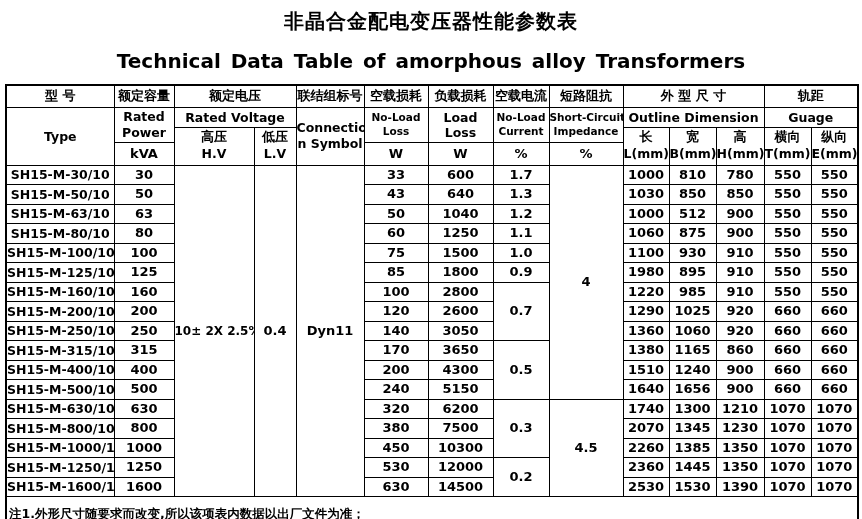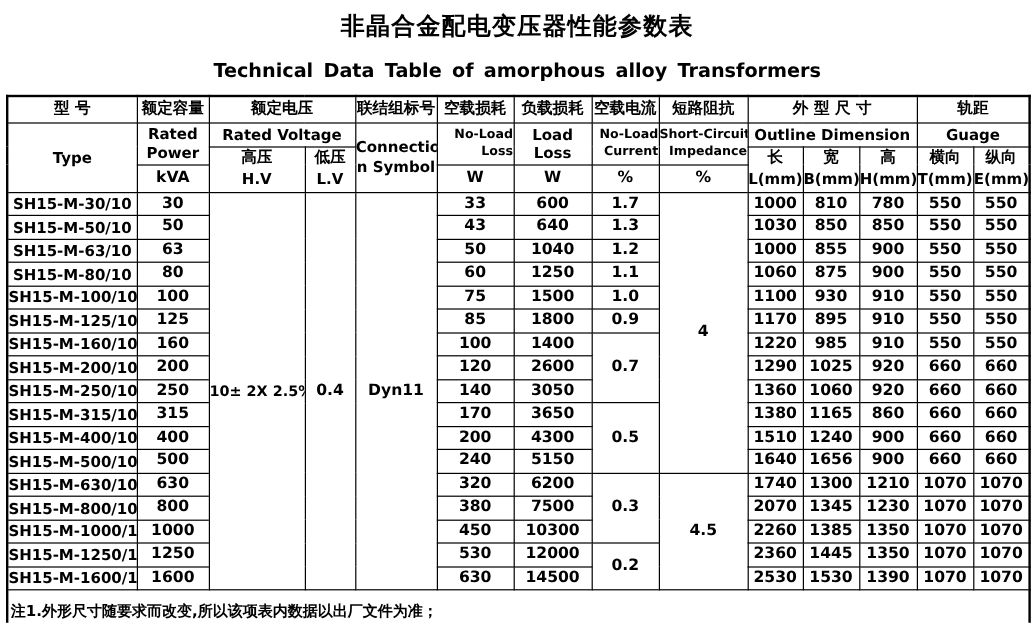--- a/index.html
+++ b/index.html
@@ -11,21 +11,21 @@
   }
   .title-zh {
     text-align: center;
     font-size: 20px;
     font-weight: bold;
     padding-top: 8px;
     letter-spacing: 1px;
   }
   .title-en {
     text-align: center;
-    font-size: 16px;
+    font-size: 20px;
     font-weight: bold;
     margin-top: 14px;
     word-spacing: 3px;
   }
   table {
     border-collapse: collapse;
     table-layout: fixed;
     width: 852px;
     margin: 11px 0 0 5px;
     border: 2px solid #000;
@@ -40,21 +40,21 @@
     line-height: 1.2;
     font-size: 13px;
   }
   tr.h1 { height: 22px; padding-left: 17px; }
   tr.h2 { height: 20px; }
   tr.h3 { height: 15px; }
   tr.h4 { height: 23px; }
   tbody tr { height: 19.5px; }
   tr.note-row { height: 34px; }
   .en13 { font-size: 12.5px; }
-  .en10 { font-size: 10.5px; text-align: right; }
+  .en10 { font-size: 10.5px; }
   .en10 div { white-space: nowrap; }
   .two-line div { line-height: 1.25; }
   .sub-head div { line-height: 1.3; font-size: 12.5px; text-align: center; }
   .sub-head div:first-child { font-size: 13px; }
   td.cell-type { font-size: 12.5px; white-space: nowrap; }
   td.cell-hv { font-size: 12px; white-space: nowrap; }
   td.num { font-size: 13px; }
   tr.note-row td {
     text-align: left;
     font-size: 12.5px;
@@ -192,21 +192,21 @@
       <td class="num">550</td>
       <td class="num">550</td>
     </tr>
     <tr>
       <td class="cell-type">SH15-M-63/10</td>
       <td class="num">63</td>
       <td class="num">50</td>
       <td class="num">1040</td>
       <td class="num">1.2</td>
       <td class="num">1000</td>
-      <td class="num">855</td>
+      <td class="num">512</td>
       <td class="num">900</td>
       <td class="num">550</td>
       <td class="num">550</td>
     </tr>
     <tr>
       <td class="cell-type">SH15-M-80/10</td>
       <td class="num">80</td>
       <td class="num">60</td>
       <td class="num">1250</td>
       <td class="num">1.1</td>
@@ -227,31 +227,31 @@
       <td class="num">910</td>
       <td class="num">550</td>
       <td class="num">550</td>
     </tr>
     <tr>
       <td class="cell-type">SH15-M-125/10</td>
       <td class="num">125</td>
       <td class="num">85</td>
       <td class="num">1800</td>
       <td class="num">0.9</td>
-      <td class="num">1170</td>
+      <td class="num">1980</td>
       <td class="num">895</td>
       <td class="num">910</td>
       <td class="num">550</td>
       <td class="num">550</td>
     </tr>
     <tr>
       <td class="cell-type">SH15-M-160/10</td>
       <td class="num">160</td>
       <td class="num">100</td>
-      <td class="num">1400</td>
+      <td class="num">2800</td>
       <td rowspan="3" class="num">0.7</td>
       <td class="num">1220</td>
       <td class="num">985</td>
       <td class="num">910</td>
       <td class="num">550</td>
       <td class="num">550</td>
     </tr>
     <tr>
       <td class="cell-type">SH15-M-200/10</td>
       <td class="num">200</td>

